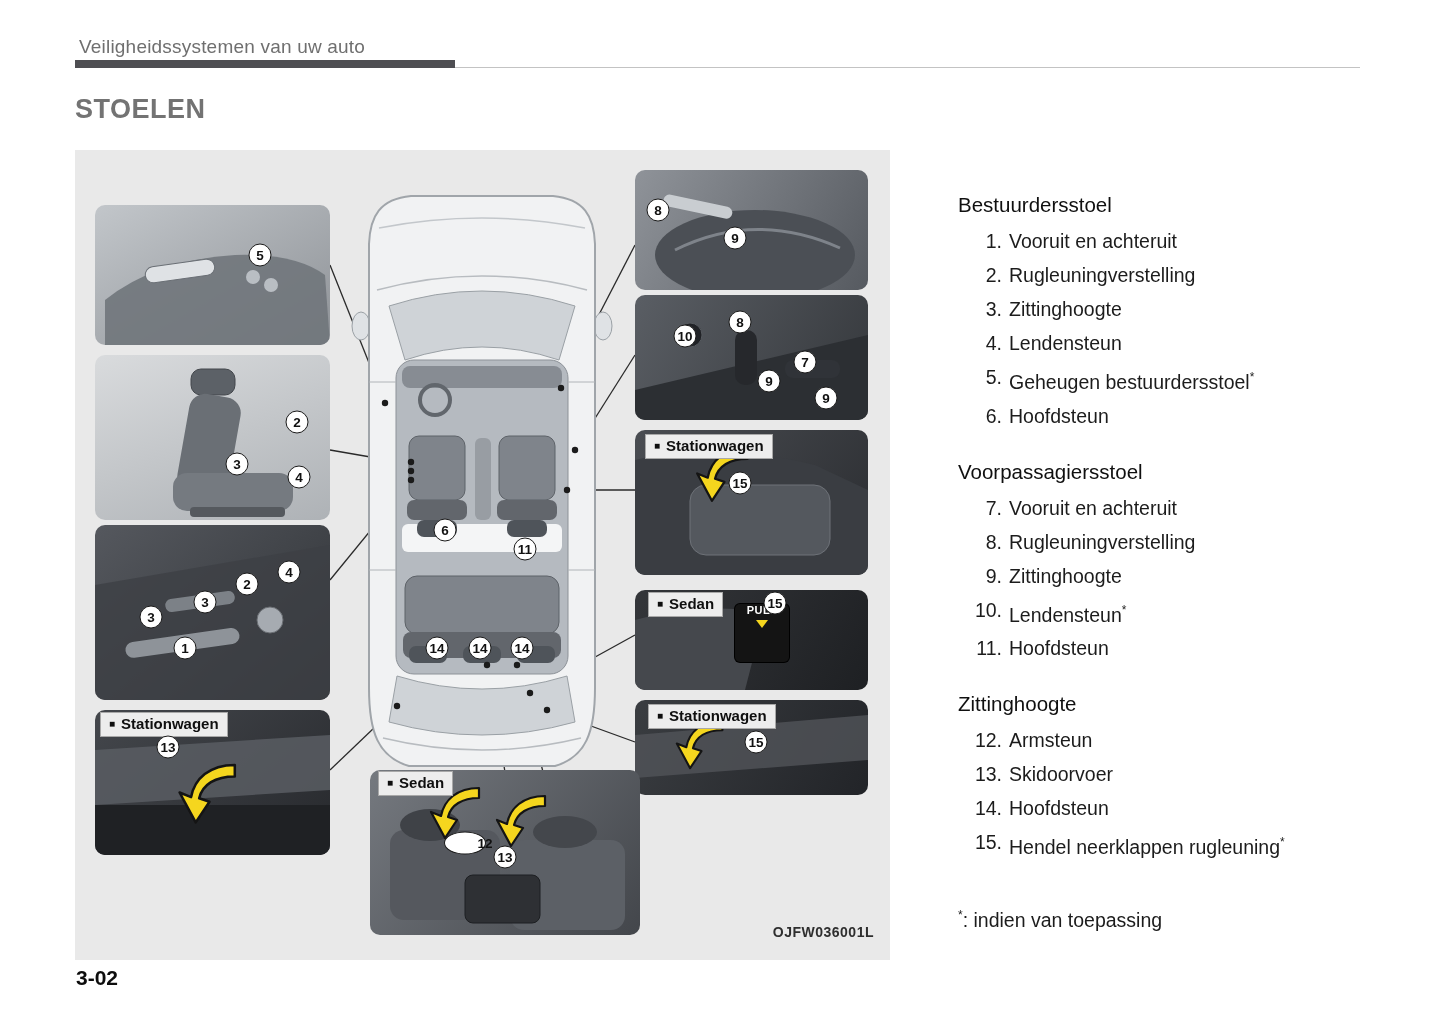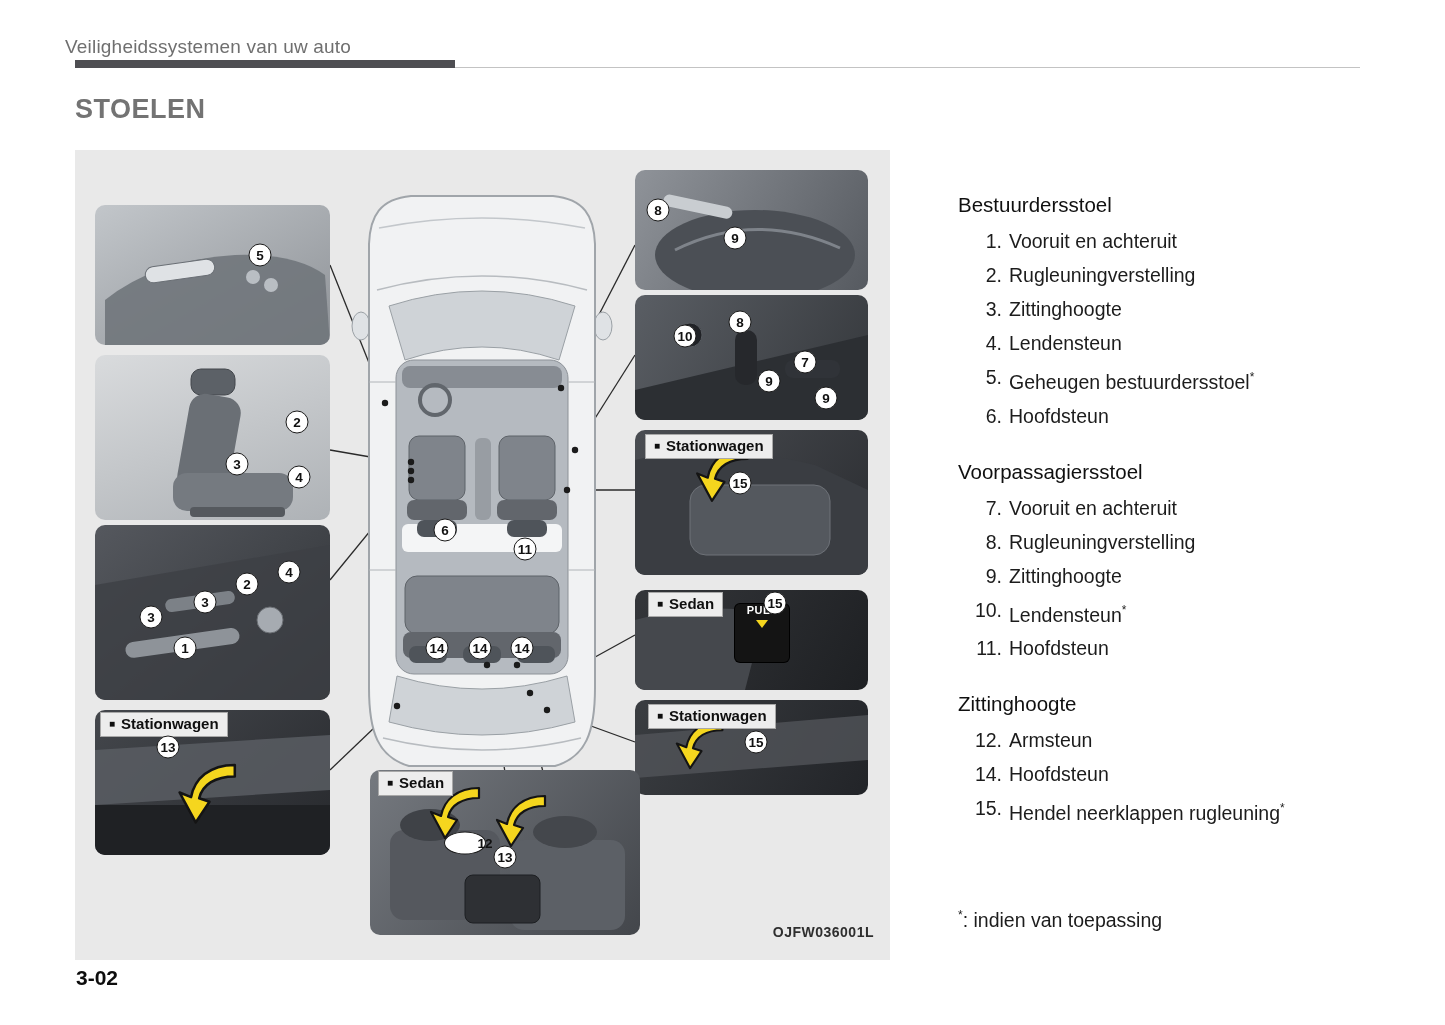--- a/index.html
+++ b/index.html
@@ -1,21 +1,21 @@
 <!DOCTYPE html>
 <html><head>
 <meta charset="utf-8">
 <style>
   * { margin:0; padding:0; box-sizing:border-box; }
   html,body { width:1445px; height:1025px; }
   body {
     position:relative; background:#ffffff; overflow:hidden;
     font-family:"Liberation Sans","DejaVu Sans",sans-serif; color:#1a1a1a;
   }
-  .breadcrumb { position:absolute; left:65px; top:36px; font-size:19px; color:#6f6f6f; letter-spacing:.2px; }
+  .breadcrumb { position:absolute; left:79px; top:36px; font-size:19px; color:#6f6f6f; letter-spacing:.2px; }
   .rule-thin { position:absolute; left:75px; top:67px; width:1285px; height:1px; background:#c3c3c3; }
   .rule-dark { position:absolute; left:75px; top:60px; width:380px; height:8px; background:#4e4e52; }
   .page-title { position:absolute; left:75px; top:94px; font-size:27px; font-weight:700; color:#737373; letter-spacing:.5px; }
   .page-number { position:absolute; left:76px; top:966px; font-size:21px; font-weight:600; color:#0d0d0d; }
 
   .figure-panel { position:absolute; left:75px; top:150px; width:815px; height:810px; background:#e9e9e9; }
   .base-svg { position:absolute; left:0; top:0; z-index:1; }
   .inset { position:absolute; border-radius:10px; overflow:hidden; z-index:2; }
   .inset svg { display:block; width:100%; height:100%; }
   .fg-svg { position:absolute; left:0; top:0; z-index:5; pointer-events:none; }
@@ -326,20 +326,24 @@
     <div class="legend-item">
       <span class="num">11.</span>
       <span class="lab">Hoofdsteun</span>
     </div>
     <div class="legend-title">Zittinghoogte</div>
     <div class="legend-item">
       <span class="num">12.</span>
       <span class="lab">Armsteun</span>
     </div>
     <div class="legend-item">
+      <span class="num">13.</span>
+      <span class="lab">Skidoorvoer</span>
+    </div>
+    <div class="legend-item">
       <span class="num">14.</span>
       <span class="lab">Hoofdsteun</span>
     </div>
     <div class="legend-item">
       <span class="num">15.</span>
       <span class="lab">Hendel neerklappen rugleuning<sup>*</sup></span>
     </div>
   </aside>
 
 <div class="footnote"><sup>*</sup><span>: indien van toepassing</span></div>

